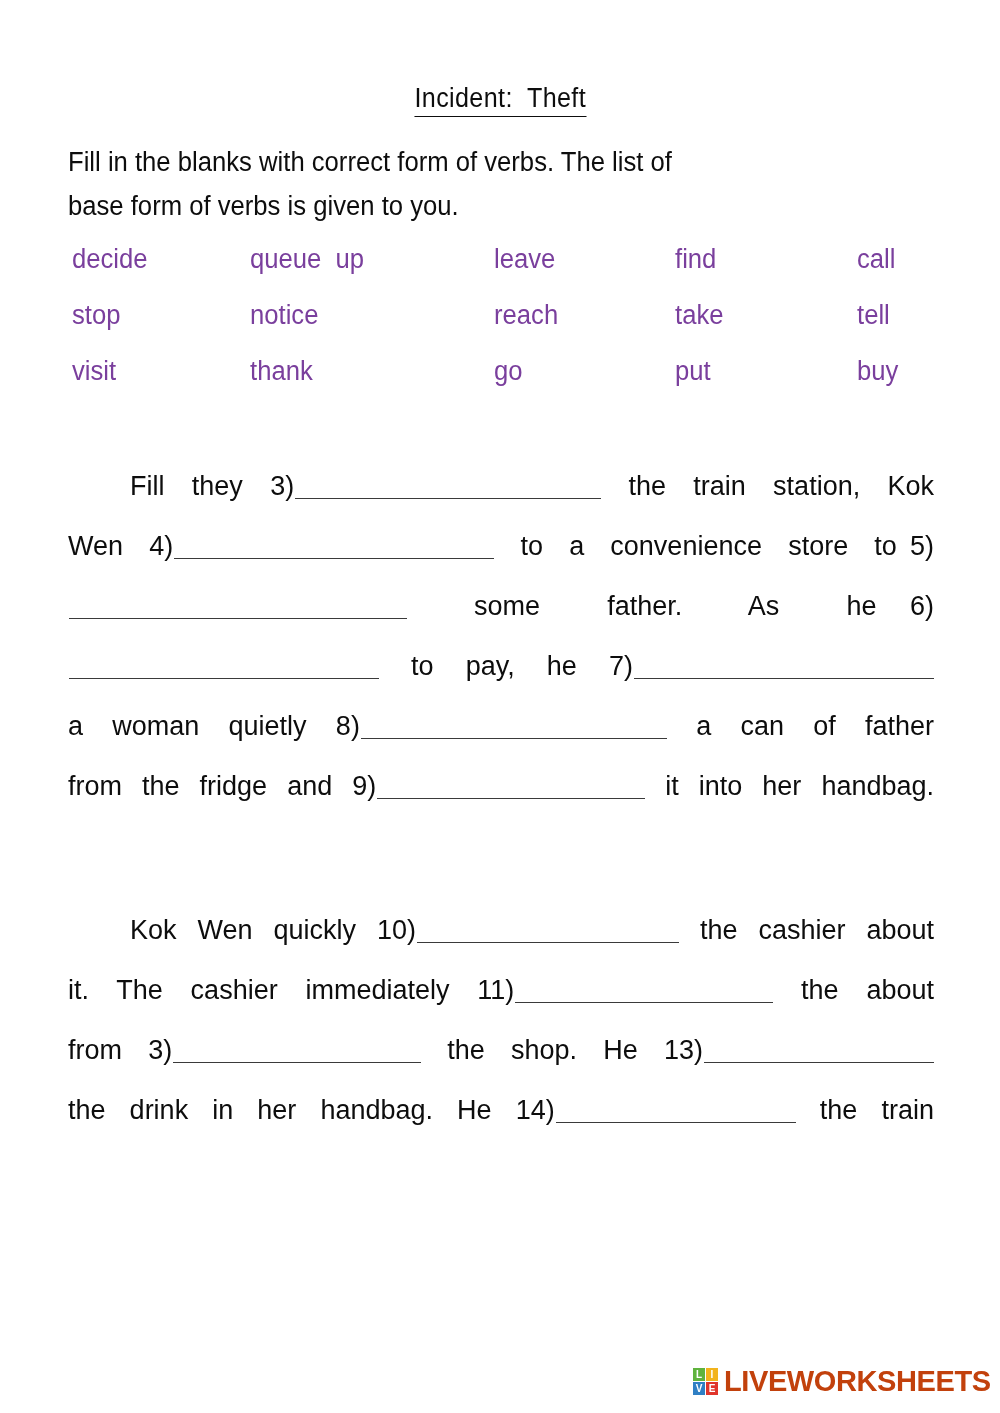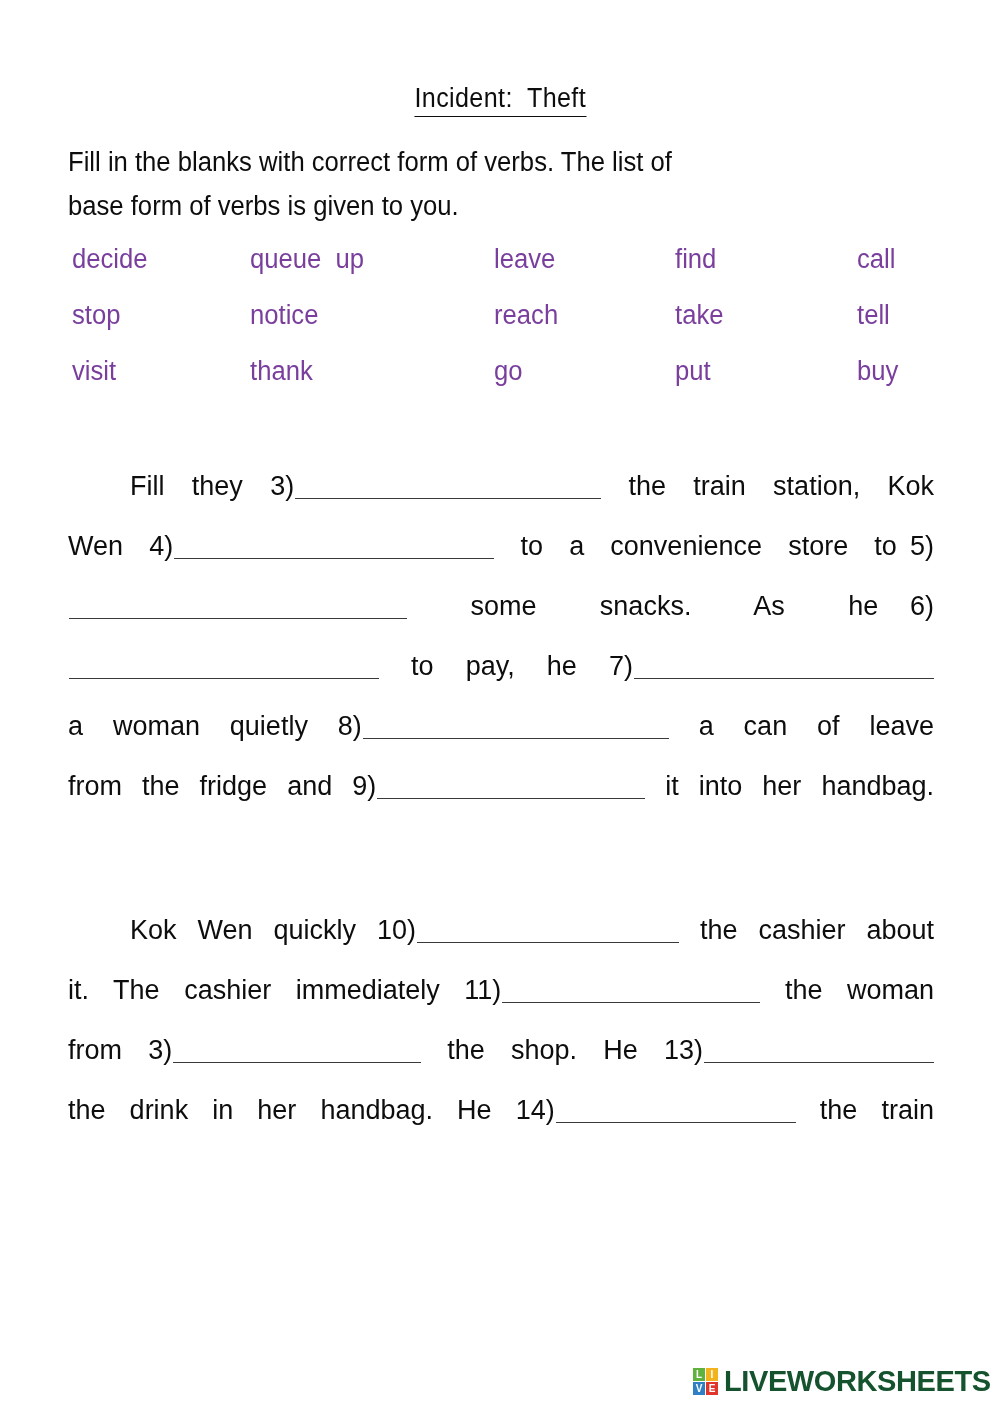--- a/index.html
+++ b/index.html
@@ -147,21 +147,21 @@
   }
   .tile-l { background: #5fb33d; }
   .tile-i { background: #f2b31c; }
   .tile-v { background: #2f7fc4; }
   .tile-e { background: #e0352b; }
   .logo-text {
     font-size: 29px;
     line-height: 30px;
     font-weight: 700;
     letter-spacing: -0.4px;
-    color: #14532d;
+    color: #c2410c;
     font-family: "Liberation Sans", sans-serif;
     white-space: pre;
   }
 </style>
 </head>
 <body>
 
 <div class="sheet">
 
   <div class="title-wrap">
@@ -192,29 +192,29 @@
     <span class="wb-word" style="left:675px; top:116px;">put</span>
     <span class="wb-word" style="left:857px; top:116px;">buy</span>
   </div>
 
   <div class="passage" style="top:456px;">
 
 
     <p class="para">
       <span class="seg">Fill  they  </span><span class="num">3)</span><span class="blank" style="width:306px;"></span><span class="seg">  the  train  station,  Kok</span>
       <span class="seg">Wen  </span><span class="num">4)</span><span class="blank" style="width:320px;"></span><span class="seg">  to  a  convenience  store  to</span>
-      <span class="num">5)</span><span class="blank" style="width:338px;"></span><span class="seg">  some  snacks.  As  he</span>
+      <span class="num">5)</span><span class="blank" style="width:338px;"></span><span class="seg">  some  father.  As  he</span>
       <span class="num">6)</span><span class="blank" style="width:310px;"></span><span class="seg">  to  pay,  he  </span><span class="num">7)</span><span class="blank" style="width:300px;"></span>
-      <span class="seg">a  woman  quietly  </span><span class="num">8)</span><span class="blank" style="width:306px;"></span><span class="seg">  a  can  of  leave</span>
+      <span class="seg">a  woman  quietly  </span><span class="num">8)</span><span class="blank" style="width:306px;"></span><span class="seg">  a  can  of  father</span>
       <span class="seg">from  the  fridge  and  </span><span class="num">9)</span><span class="blank" style="width:268px;"></span><span class="seg">  it  into  her  handbag.</span>
     </p>
 
     <p class="para">
       <span class="seg">Kok  Wen  quickly  </span><span class="num">10)</span><span class="blank" style="width:262px;"></span><span class="seg">  the  cashier  about</span>
-      <span class="seg">it.  The  cashier  immediately  </span><span class="num">11)</span><span class="blank" style="width:258px;"></span><span class="seg">  the  woman</span>
+      <span class="seg">it.  The  cashier  immediately  </span><span class="num">11)</span><span class="blank" style="width:258px;"></span><span class="seg">  the  about</span>
       <span class="seg">from  </span><span class="num">3)</span><span class="blank" style="width:248px;"></span><span class="seg">  the  shop.  He  </span><span class="num">13)</span><span class="blank" style="width:230px;"></span>
       <span class="seg">the  drink  in  her  handbag.  He  </span><span class="num">14)</span><span class="blank" style="width:240px;"></span><span class="seg">  the  train</span>
       
     </p>
 
   </div>
 
   <div class="footer-logo">
     <div class="logo-tiles">
       <span class="tile tile-l">L</span>

